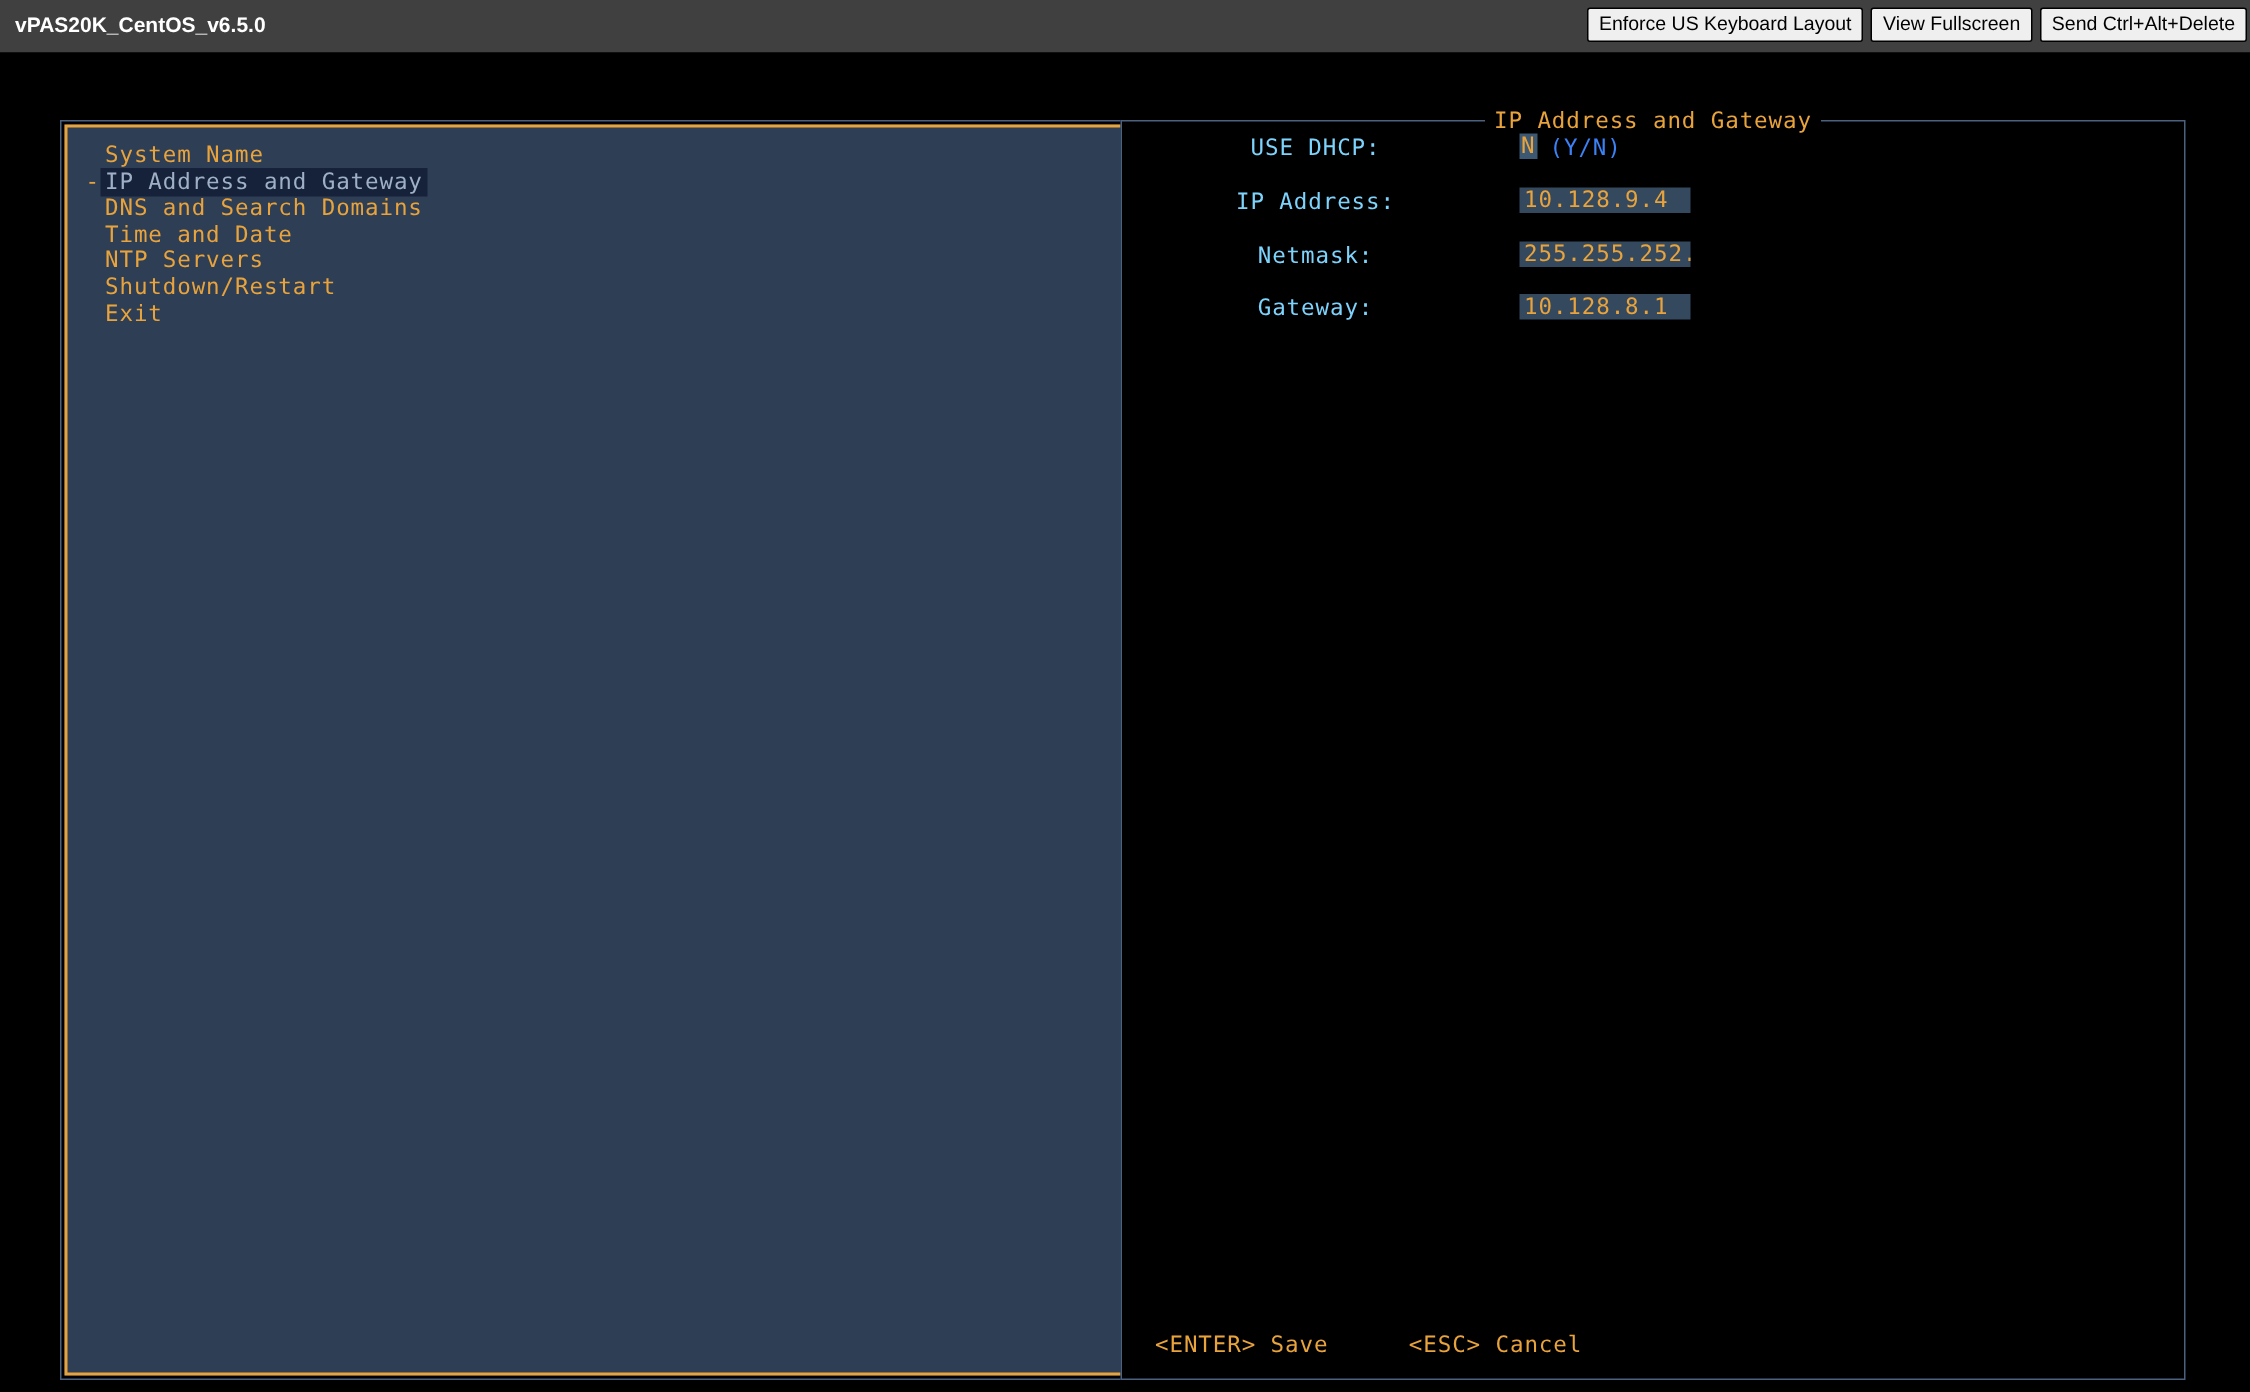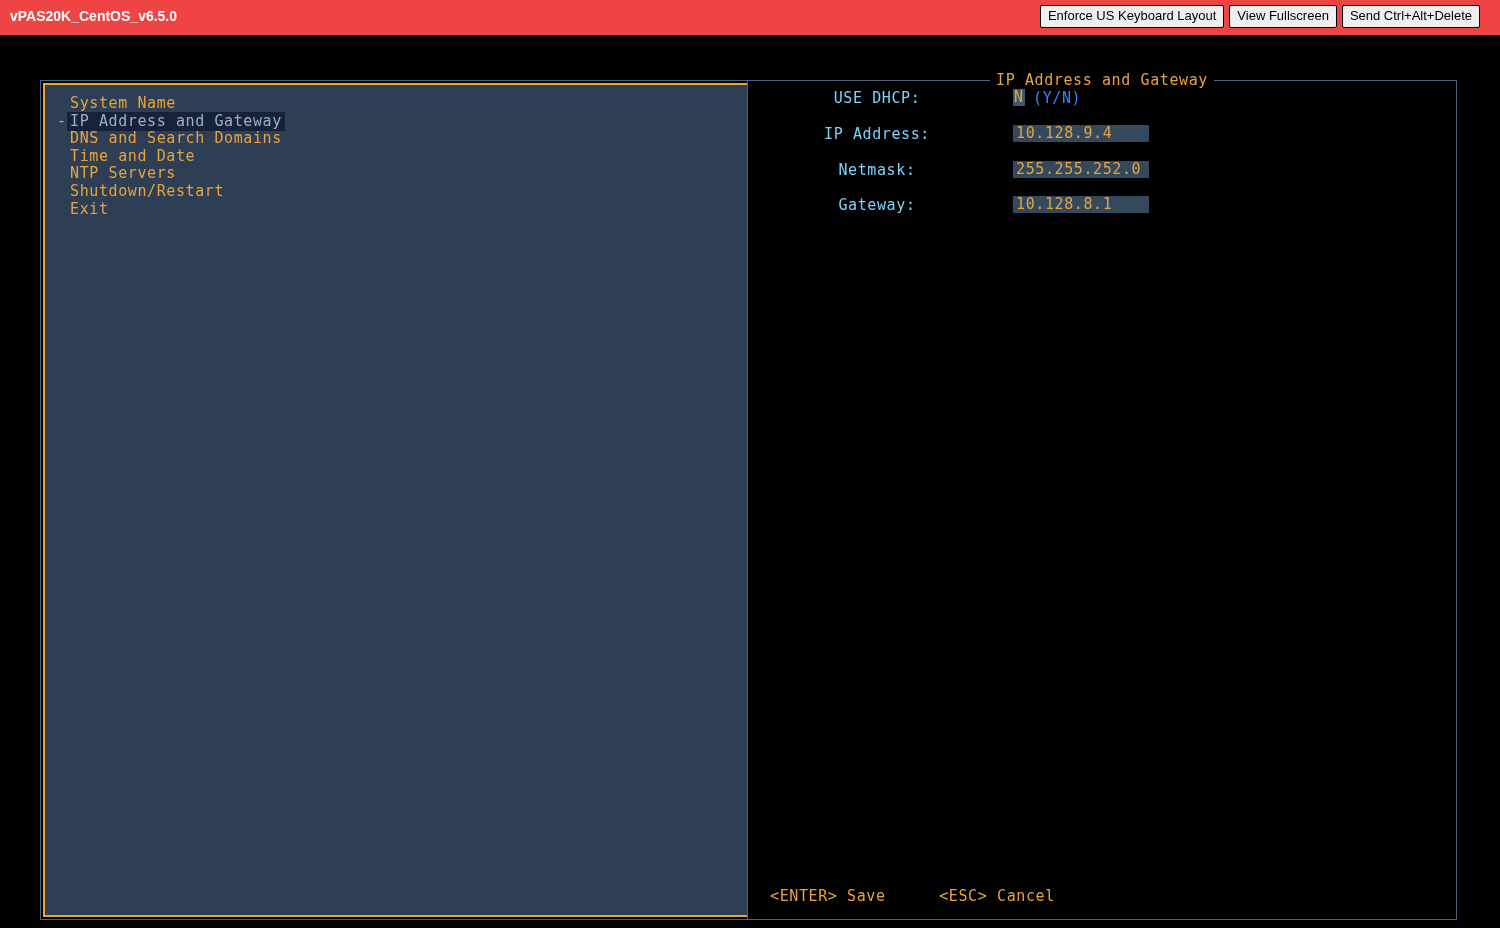--- a/index.html
+++ b/index.html
@@ -16,36 +16,36 @@
     color: #e8a33d;
     position: relative;
   }
 
   
   #titlebar {
     position: absolute;
     left: 0; top: 0;
     width: 1500px;
     height: 35px;
-    background: #ef4444;
+    background: #404040;
   }
   #console-title {
     position: absolute;
     left: 10px;
     top: 8px;
     font-family: "Liberation Sans", sans-serif;
     font-weight: bold;
     font-size: 14px;
     color: #ffffff;
     letter-spacing: 0px;
     white-space: nowrap;
   }
   #titlebar-buttons {
     position: absolute;
-    right: 20px;
+    right: 2px;
     top: 5px;
     display: flex;
     gap: 5px;
   }
   .tb-button {
     font-family: "Liberation Sans", sans-serif;
     font-size: 13px;
     line-height: 14px;
     color: #000000;
     background: #efefef;
@@ -163,21 +163,21 @@
     left: 0px;
     width: 258px;
     top: 0;
     text-align: center;
     color: #7dd3fc;
   }
   .field-value-box {
     position: absolute;
     left: 265px;
     top: 0;
-    width: 136px;
+    width: 114px;
     height: 17px;
     line-height: 17px;
     background: #34495e;
     color: #e8a33d;
     padding-left: 3px;
     box-sizing: border-box;
     overflow: hidden;
   }
   .field-value-char {
     position: absolute;

